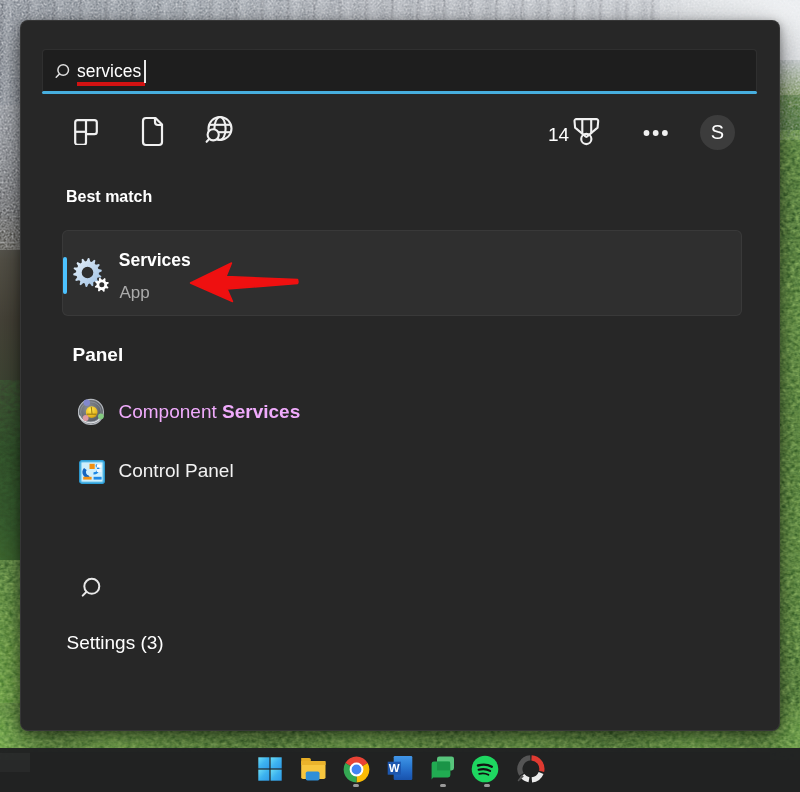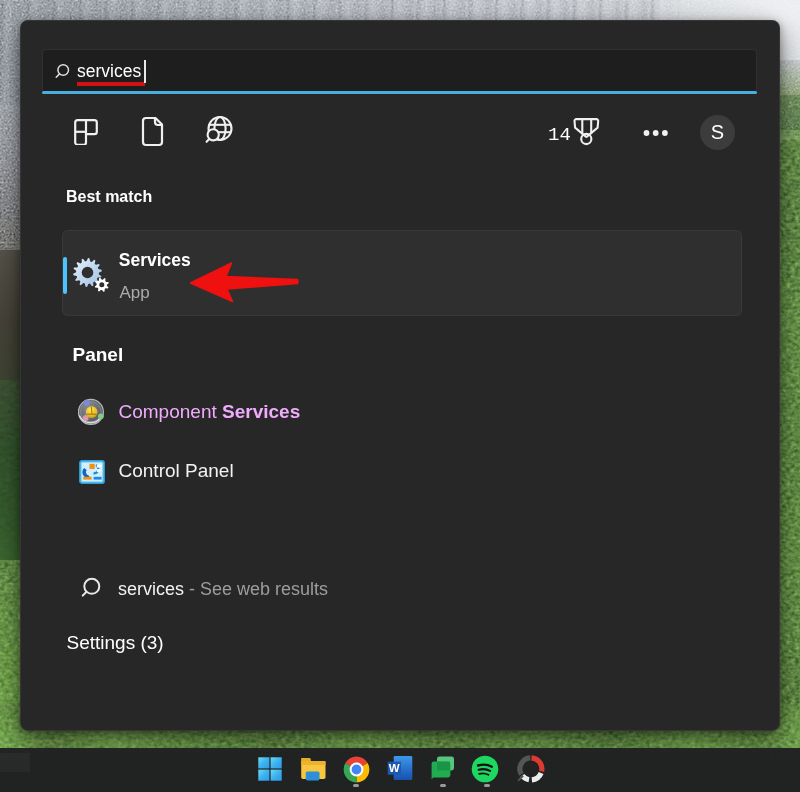--- a/index.html
+++ b/index.html
@@ -96,21 +96,21 @@
     <g fill="none" stroke="#f0f0f0" stroke-width="2.1">
       <circle cx="15" cy="13.5" r="11.5"></circle>
       <ellipse cx="15" cy="13.5" rx="5.6" ry="11.5"></ellipse>
       <line x1="4" y1="9.8" x2="26" y2="9.8"></line>
       <line x1="4" y1="17.2" x2="26" y2="17.2"></line>
       <circle cx="8.2" cy="19.8" r="5.6" fill="#272727"></circle>
       <line x1="4.2" y1="24" x2="1.6" y2="26.8" stroke-linecap="round"></line>
     </g>
   </svg>
 
-  <div class="abs" style="left:548px;top:123.5px;font-size:19px;color:#ffffff;font-family:Liberation Mono, monospace;">14</div>
+  <div class="abs" style="left:548px;top:123.5px;font-size:19px;color:#ffffff;">14</div>
   <svg class="abs" style="left:570px;top:115px" width="34" height="34" viewBox="570 115 34 34">
     <g fill="none" stroke="#f0f0f0" stroke-width="2.1" stroke-linejoin="round" stroke-linecap="round">
       <path d="M576.4 119.1 h20 a1.8 1.8 0 0 1 1.8 1.9 l-0.6 6.6 -10.8 9.2 a0.7 0.7 0 0 1 -0.9 0 l-10.8 -9.2 -0.6 -6.6 a1.8 1.8 0 0 1 1.9 -1.9 Z"></path>
       <line x1="582.3" y1="119.5" x2="582.3" y2="133.4"></line>
       <line x1="591.2" y1="119.5" x2="591.2" y2="133.2"></line>
       <circle cx="586.3" cy="139" r="5.1"></circle>
     </g>
   </svg>
   <svg class="abs" style="left:642px;top:129px" width="28" height="8" viewBox="0 0 28 8">
     <circle cx="4.5" cy="4" r="2.9" fill="#f0f0f0"></circle>
@@ -180,21 +180,20 @@
     <rect x="17.8" y="9" width="4.6" height="3" fill="#eef7ff"></rect>
     <rect x="4.2" y="16.8" width="8.4" height="2.8" fill="#f29111"></rect>
     <rect x="14.6" y="16.8" width="8" height="2.8" fill="#1e88e5"></rect>
   </svg>
   <div class="abs" style="left:118.5px;top:459.5px;font-size:19px;color:#f2f2f2;text-align:right;">Control Panel</div>
 
   <svg class="abs" style="left:81px;top:576px" width="24" height="24" viewBox="0 0 24 24">
     <circle cx="10.8" cy="10.3" r="7.5" fill="none" stroke="#e8e8e8" stroke-width="2"></circle>
     <line x1="5.3" y1="16" x2="1.7" y2="19.6" stroke="#e8e8e8" stroke-width="2" stroke-linecap="round"></line>
   </svg>
-  <div class="abs" style="left:118px;top:579.2px;font-size:18px;color:#f2f2f2;">services <span style="color:#9d9d9d;">- See web results</span></div>
 
   <div class="abs" style="left:66.5px;top:632.3px;font-size:19px;font-weight:normal;color:#fff;">Settings (3)</div>
 
   <div class="abs" style="left:0;top:748px;width:800px;height:44px;background:rgba(33,34,35,0.98);"></div>
 
   <div class="abs" style="left:0;top:753px;width:30px;height:19px;background:rgba(255,255,255,0.035);"></div>
 
   <svg class="abs" style="left:257.5px;top:756.5px" width="24" height="24" viewBox="0 0 24 24">
     <defs>
         <linearGradient id="wing" x1="0" y1="0" x2="1" y2="1">

